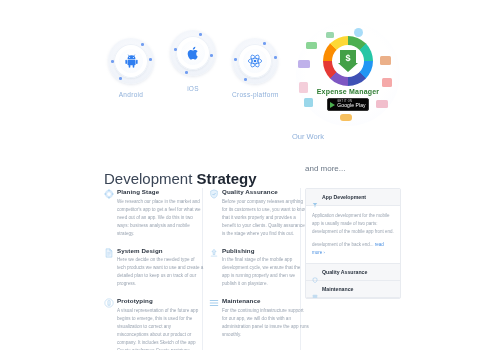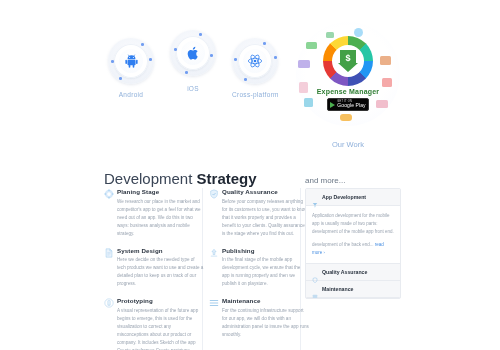--- a/index.html
+++ b/index.html
@@ -92,35 +92,35 @@
   }
   .gplay-tri {
     width: 0; height: 0; border-left: 5px solid #4caf50;
     border-top: 3.5px solid transparent; border-bottom: 3.5px solid transparent;
     flex: none;
   }
   .gplay-txt { line-height: 1; text-align: left; }
   .gplay-top { font-size: 2.6px; color: #dcdcdc; letter-spacing: .2px; display:block;}
   .gplay-bot { font-size: 5px; color: #fff; display:block; letter-spacing: .1px;}
   .ow-label {
-    margin-top: 14px; text-align: center; font-size: 7.5px; color: #8fb0da;
+    margin-top: 6px; text-align: left; font-size: 7.5px; color: #8fb0da;
   }
   .conf {
     position: absolute; border-radius: 1.5px; opacity: .9;
   }
 
   
   .main { position: absolute; left: 0; top: 160px; right: 0; bottom: 0; }
   .sec-title {
     position: absolute; left: 104px; top: 10px;
     font-size: 15px; color: #3a4556;
   }
   .sec-title b { color: #1f2733; }
   .andmore {
-    position: absolute; left: 305px; top: 16px;
+    position: absolute; left: 305px; top: 4px;
     font-size: 8px; color: #6b7786;
   }
 
   .cols {
     position: absolute; left: 104px; top: 28px; width: 205px;
     display: flex; gap: 0;
   }
   .col { width: 100px; }
   .col + .col { margin-left: 5px; }
 

